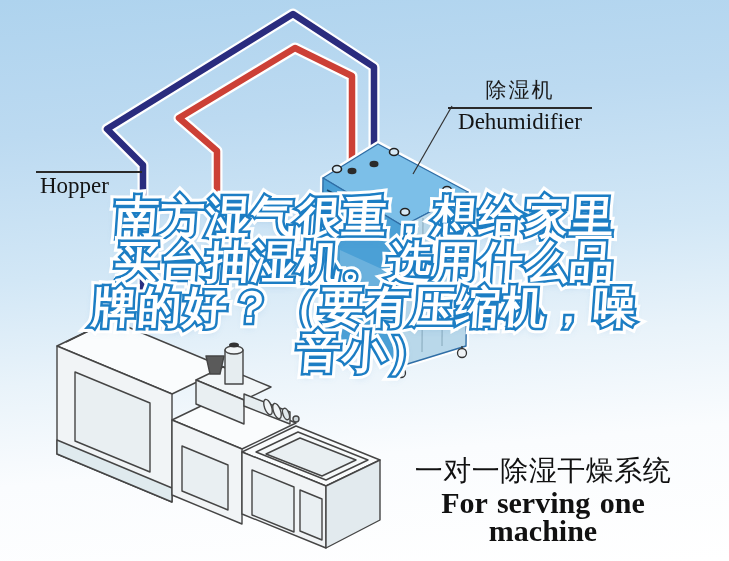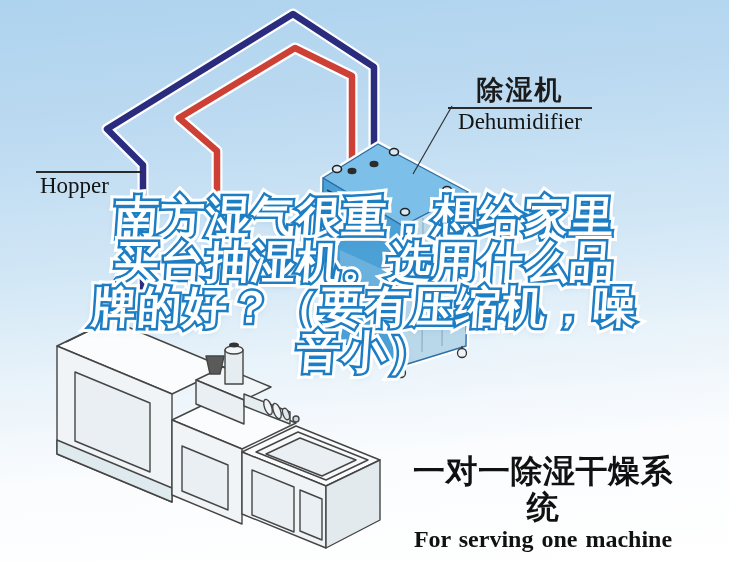--- a/index.html
+++ b/index.html
@@ -5,21 +5,21 @@
   html,body{margin:0;padding:0;}
   body{width:729px;height:561px;overflow:hidden;font-family:"Liberation Sans",sans-serif;}
   .stage{
     position:relative;width:729px;height:561px;overflow:hidden;
     background:linear-gradient(175deg,#aed3ee 0%,#bcdaf1 22%,#d2e7f6 45%,#e9f3fa 62%,#fafcfe 78%,#ffffff 100%);
   }
   .art{position:absolute;left:0;top:0;}
 
   
   .label{position:absolute;text-align:center;color:#1a1a1a;}
-  .label-zh{font-weight:bold;font-size:27px;line-height:28px;letter-spacing:2px;color:#1b1b1b;}
+  .label-zh{font-weight:normal;font-size:21px;line-height:28px;letter-spacing:2px;color:#1b1b1b;}
   .label-underline{height:0;border-bottom:2px solid #2a2a2a;margin-top:3px;}
   .label-en{font-family:"Liberation Serif",serif;font-size:23px;line-height:24px;color:#141414;margin-top:1px;}
   .dehum-label{left:448px;top:76px;width:144px;}
   .dryer-label{left:36px;top:168px;width:106px;}
   .dryer-label .label-en{text-align:left;padding-left:4px;}
 
   
   .overlay{position:absolute;left:0;top:194px;width:729px;text-align:center;}
   .big-line{position:relative;height:45px;}
   .big-line .t{
@@ -30,22 +30,22 @@
   .t.halo{color:#ffffff;-webkit-text-stroke:11px #ffffff;text-shadow:0 3px 9px rgba(70,140,200,0.40);}
   .t.stroke{color:#1d7ec4;-webkit-text-stroke:5px #1d7ec4;}
   .t.fill{
     color:#ffffff;
     text-shadow:1.6px 0 0 #1d7ec4,-1.6px 0 0 #1d7ec4,0 1.6px 0 #1d7ec4,0 -1.6px 0 #1d7ec4,
                 1.2px 1.2px 0 #1d7ec4,-1.2px 1.2px 0 #1d7ec4,1.2px -1.2px 0 #1d7ec4,-1.2px -1.2px 0 #1d7ec4;
   }
 
   
   .caption{position:absolute;left:398px;top:453px;width:290px;text-align:center;color:#111;}
-  .caption-zh{font-weight:bold;font-size:32px;line-height:36px;letter-spacing:0.5px;}
-  .caption-en{font-family:"Liberation Serif",serif;font-weight:bold;font-size:24px;line-height:28px;word-spacing:2px;}
+  .caption-zh{font-weight:normal;font-size:28px;line-height:36px;letter-spacing:0.5px;}
+  .caption-en{font-family:"Liberation Serif",serif;font-weight:bold;font-size:30px;line-height:28px;word-spacing:2px;}
 </style>
 </head>
 <body>
 
 <div class="stage">
 
   <svg class="art" width="729" height="561" viewBox="0 0 729 561">
 
     <g stroke="#454545" stroke-width="1.4" stroke-linejoin="round">
 

